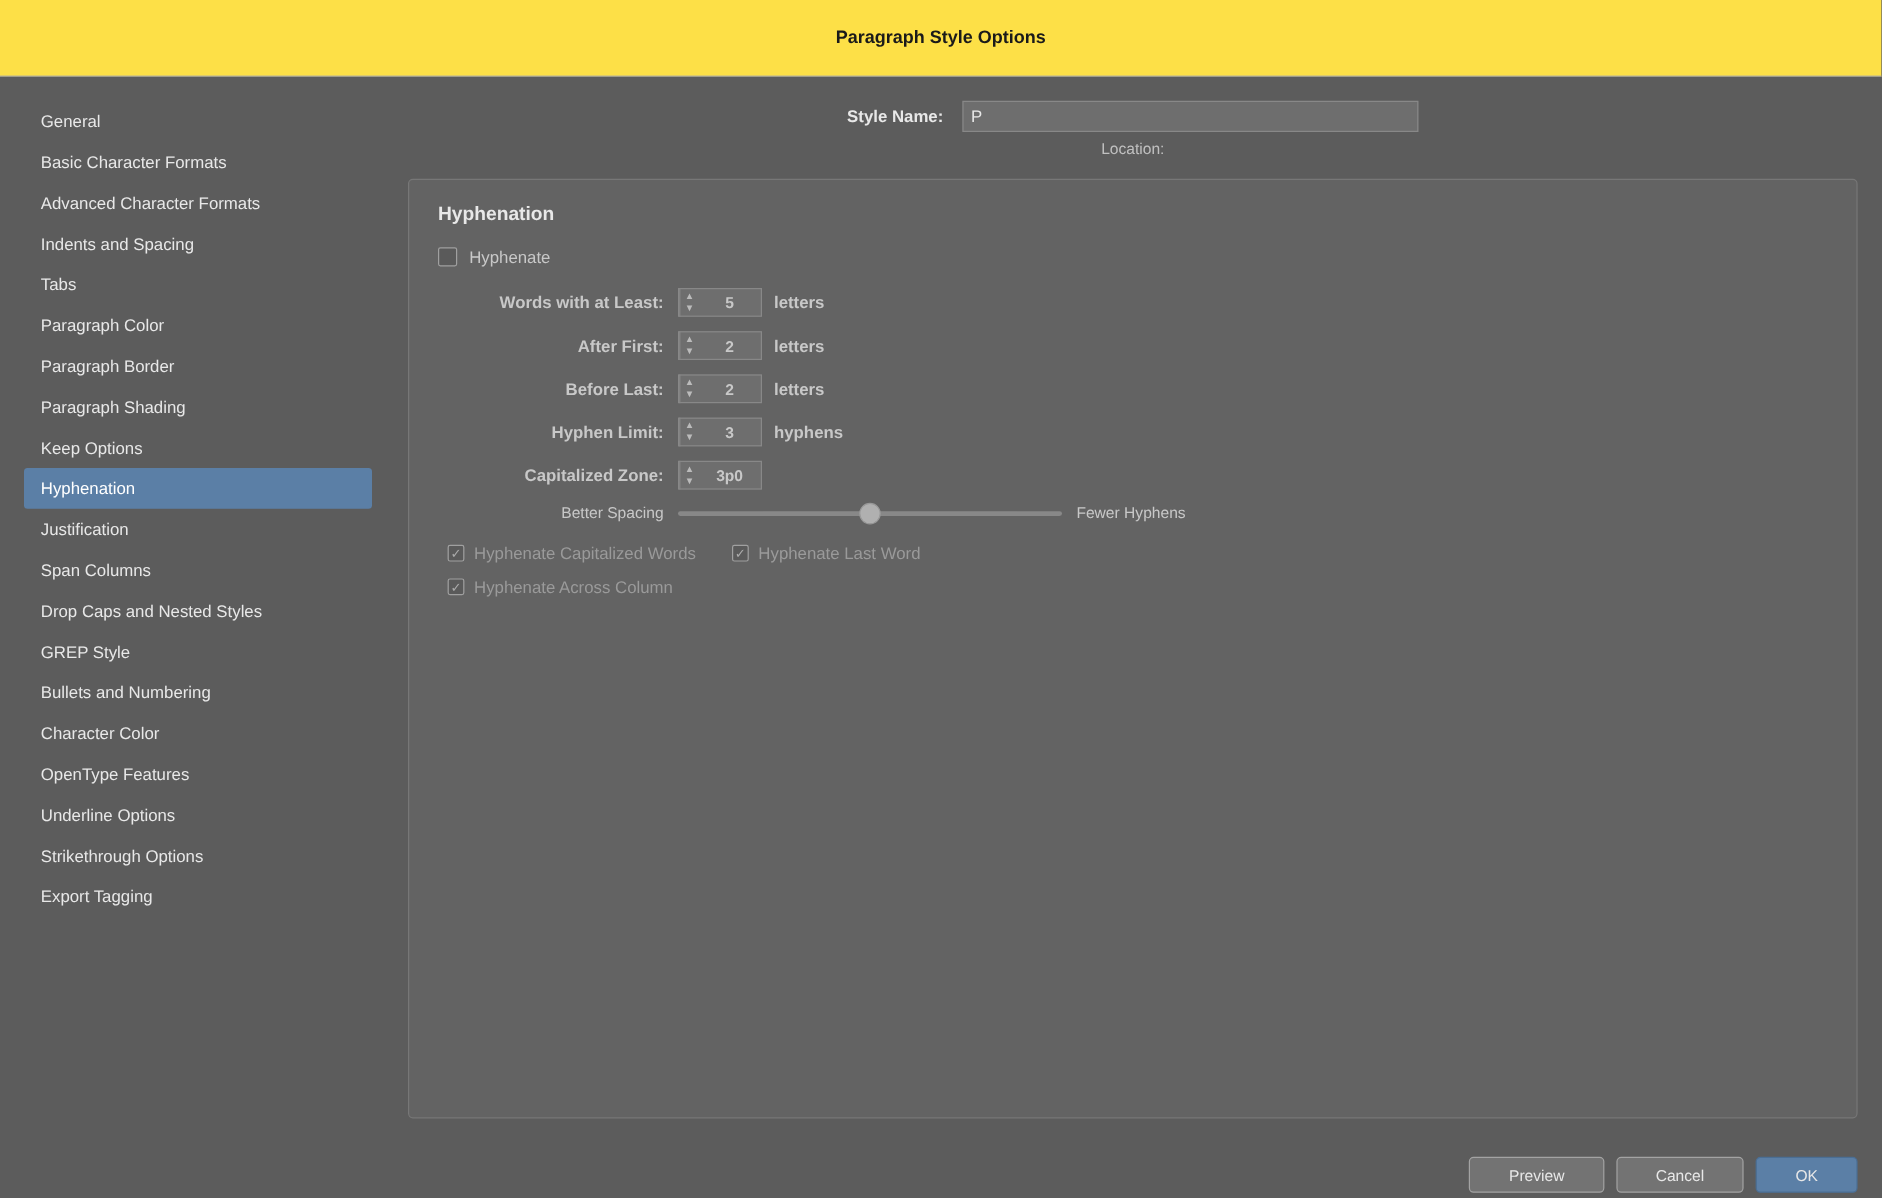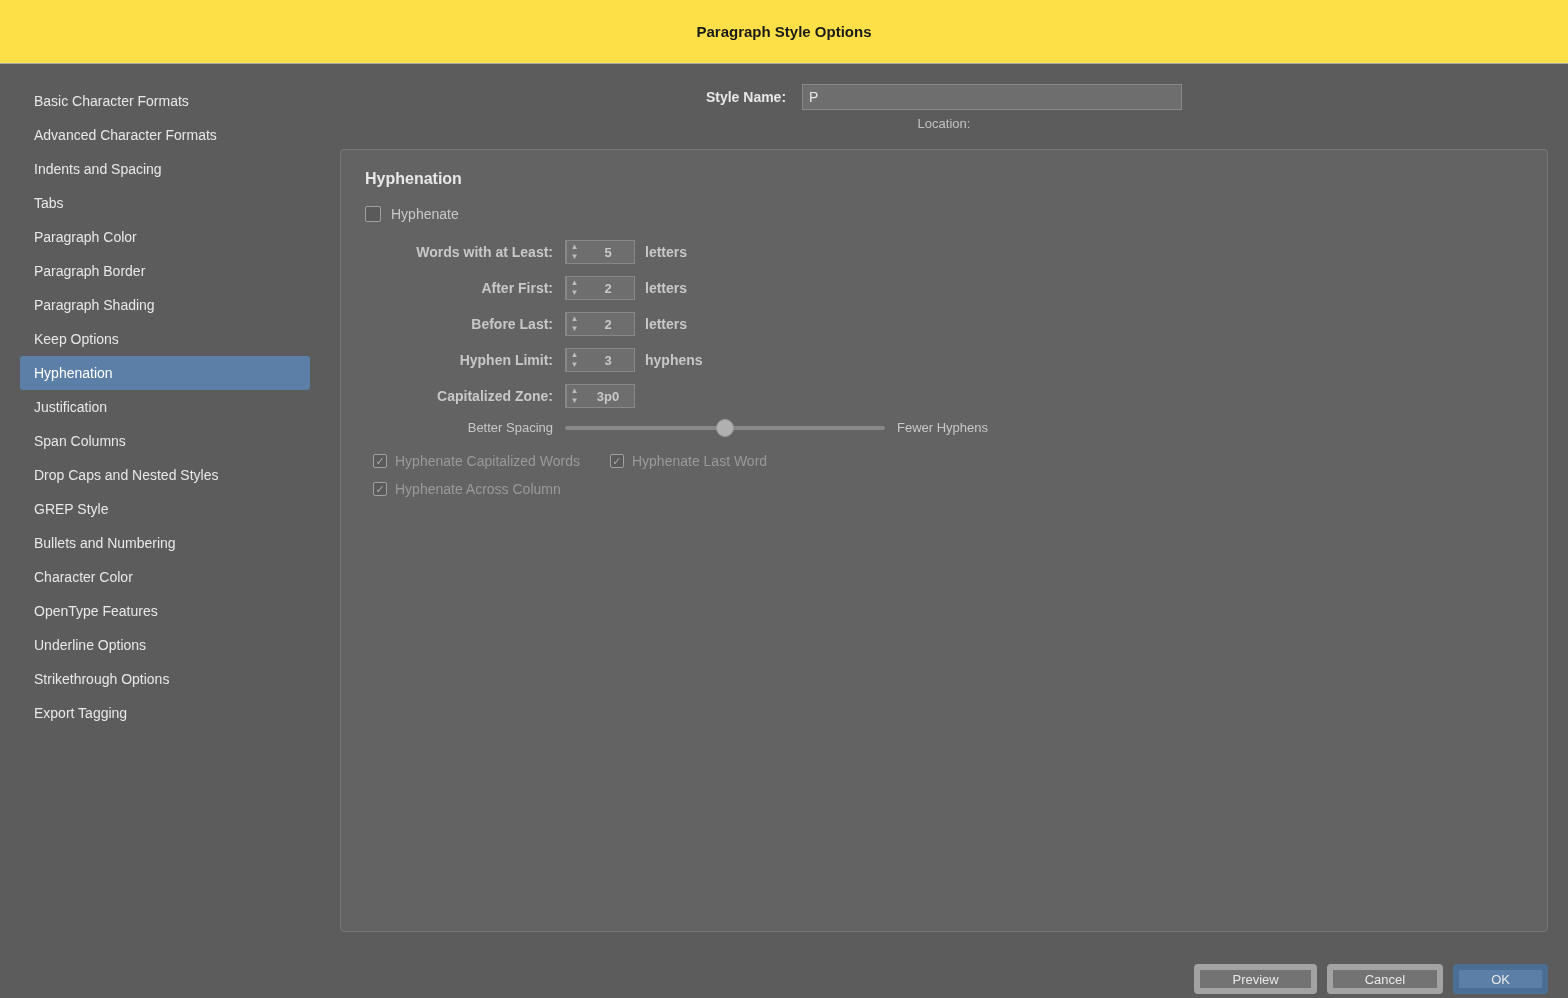--- a/index.html
+++ b/index.html
@@ -266,21 +266,21 @@
     .bottom-bar {
       display: flex;
       justify-content: flex-end;
       padding: 12px 20px 16px 20px;
       gap: 10px;
     }
     .btn {
       height: 30px;
       min-width: 80px;
       background: #737373;
-      border: 6px solid #a3a3a3;
+      border: 1px solid #a3a3a3;
       color: #e8e8e8;
       font-size: 13px;
       border-radius: 4px;
       cursor: pointer;
       padding: 0 32px;
       display: flex;
       align-items: center;
       justify-content: center;
     }
     .btn-primary {
@@ -292,20 +292,21 @@
 <body>
 
 <div class="title-bar">
   <span class="title-bar-text">Paragraph Style Options</span>
 </div>
 
 <div class="dialog">
   <div class="content-area">
 
     <div class="sidebar" id="sidebar-container">
+        <div class="sidebar-item">General</div>
         <div class="sidebar-item">Basic Character Formats</div>
         <div class="sidebar-item">Advanced Character Formats</div>
         <div class="sidebar-item">Indents and Spacing</div>
         <div class="sidebar-item">Tabs</div>
         <div class="sidebar-item">Paragraph Color</div>
         <div class="sidebar-item">Paragraph Border</div>
         <div class="sidebar-item">Paragraph Shading</div>
         <div class="sidebar-item">Keep Options</div>
         <div class="sidebar-item active">Hyphenation</div>
         <div class="sidebar-item">Justification</div>

